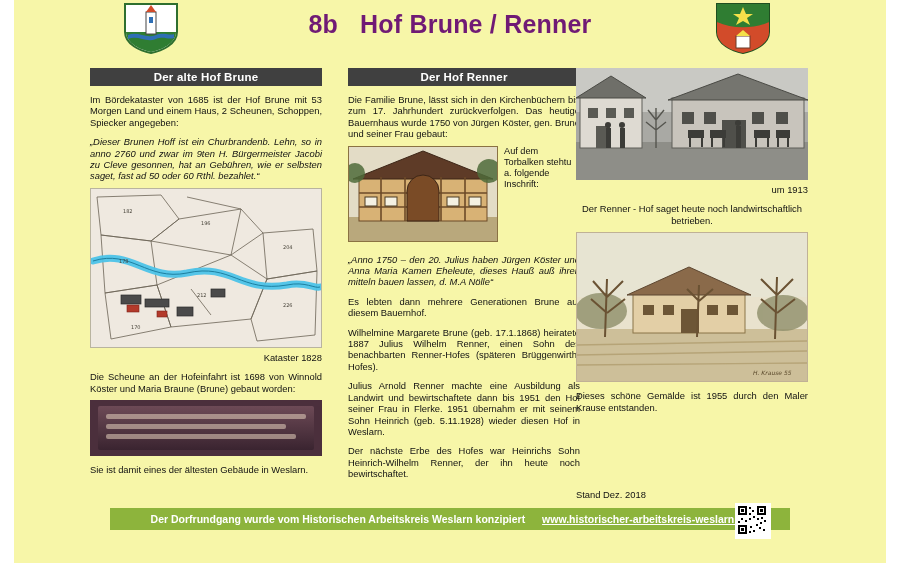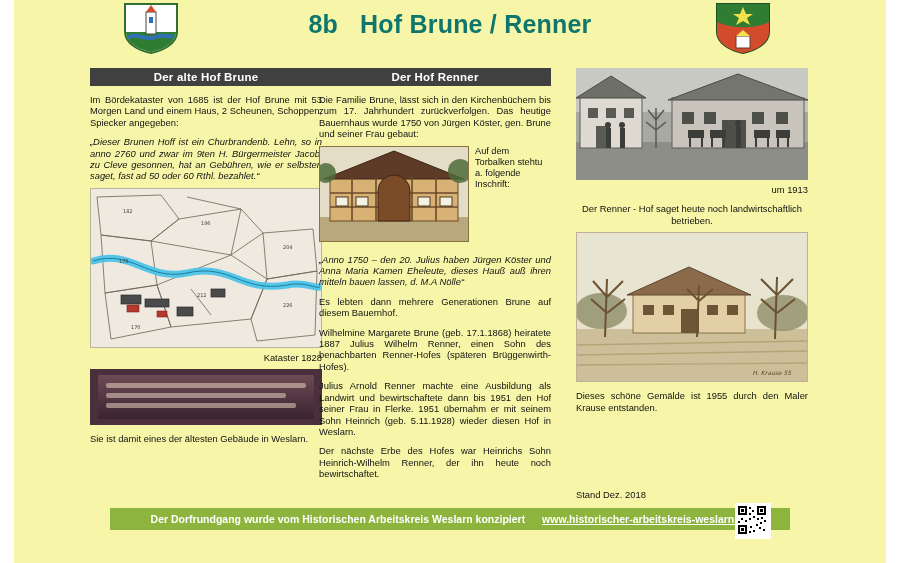--- a/index.html
+++ b/index.html
@@ -40,41 +40,41 @@
     height: 58px;
   }
   #title {
     position: absolute;
     left: 0;
     top: 10px;
     width: 872px;
     text-align: center;
     font-size: 25px;
     font-weight: bold;
-    color: #0f766e;
+    color: #701a75;
     letter-spacing: 0.2px;
   }
   #title .num { margin-right: 22px; }
 
   .crest {
     position: absolute;
     top: 2px;
     width: 58px;
     height: 52px;
   }
   .crest.left { left: 108px; }
   .crest.right { left: 700px; }
 
   
   .col {
     position: absolute;
     top: 68px;
   }
   #col1 { left: 90px;  width: 232px; }
-  #col2 { left: 319px; width: 232px; }
+  #col2 { left: 348px; width: 232px; }
   #col3 { left: 576px; width: 232px; }
 
   .col-head {
     height: 18px;
     background: #404040;
     color: #ffffff;
     font-size: 11.5px;
     font-weight: bold;
     text-align: center;
     line-height: 18px;
@@ -294,20 +294,21 @@
           <text x="192" y="60">204</text>
           <text x="28" y="74">178</text>
           <text x="106" y="108">212</text>
           <text x="192" y="118">226</text>
           <text x="40" y="140">170</text>
         </g>
       </svg>
     </div>
     <p class="caption">Kataster 1828</p>
 
+    <p class="para">Die Scheune an der Hofeinfahrt ist 1698 von Winnold Köster und Maria Braune (Brune) gebaut worden:</p>
 
     <div id="inschrift-foto">
       <div class="stone"></div>
       <div class="txtline" style="top:14px;"></div>
       <div class="txtline" style="top:24px; width:180px;"></div>
       <div class="txtline" style="top:34px; width:190px;"></div>
     </div>
 
     <p class="para">Sie ist damit eines der ältesten Gebäude in Weslarn.</p>
   </div>

